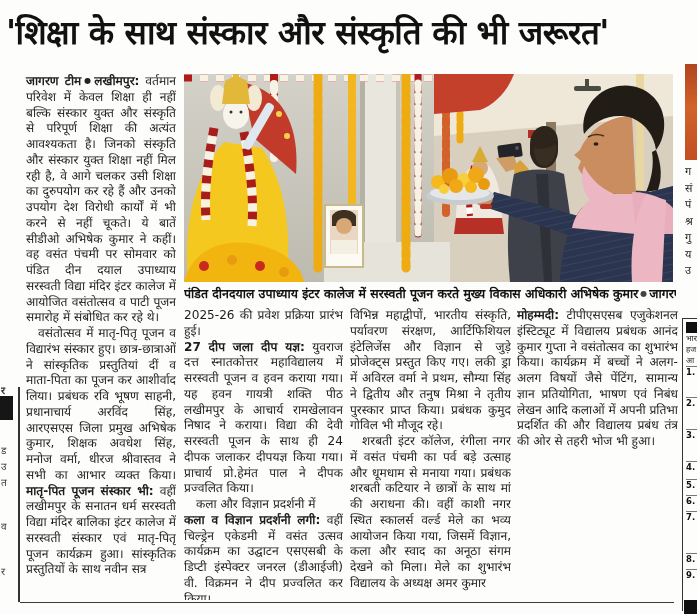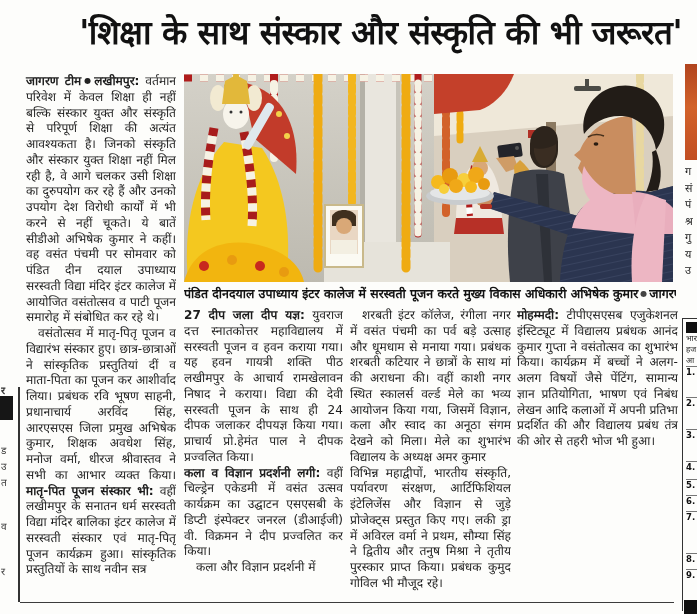--- a/index.html
+++ b/index.html
@@ -2,21 +2,21 @@
 <html><head>
 <meta charset="utf-8">
 <style>
   html,body{margin:0;padding:0;background:#ffffff;}
   .page{position:relative;width:697px;height:614px;background:#fdfdfb;overflow:hidden;
         font-family:"DejaVu Sans","Liberation Sans",sans-serif;color:#1b1b1b;}
 
   
   .headline{position:absolute;left:6px;top:6px;width:676px;height:56px;
     font-size:33px;font-weight:700;letter-spacing:-0.5px;color:#111;
-    white-space:nowrap;overflow:hidden;text-align:right;line-height:54px;}
+    white-space:nowrap;overflow:hidden;text-align:left;line-height:54px;}
 
   
   .col{position:absolute;top:73px;font-size:12.1px;line-height:15.75px;
        text-align:justify;overflow:hidden;color:#1c1c1c;}
   .col p{margin:0;}
   .col p.indent{text-indent:12px;}
   .col1{left:8px;width:168px;height:527px;top:73px;}
   .col2{left:184px;width:159px;height:292px;top:308px;}
   .col3{left:350px;width:161px;height:292px;top:308px;}
   .col4{left:517px;width:161px;height:292px;top:308px;}
@@ -206,30 +206,31 @@
           <circle cx="272" cy="112" r="7" fill="#f0a818"></circle>
         <circle cx="287" cy="113" r="6" fill="#f5b91e"></circle>
           <circle cx="260" cy="115" r="5" fill="#f7cf3a"></circle>
       </g>
     </svg>
   </div>
 
   <div class="caption"><span>पंडित दीनदयाल उपाध्याय इंटर कालेज में सरस्वती पूजन करते मुख्य विकास अधिकारी अभिषेक कुमार</span><span class="cred-bullet">●</span><span>जागरण</span></div>
 
   <div class="col col2">
+    <p class="p">2025-26 की प्रवेश प्रक्रिया प्रारंभ हुई।</p>
     <p class="p"><span class="bold">27 दीप जला दीप यज्ञ:</span>
       <span>युवराज दत्त स्नातकोत्तर महाविद्यालय में सरस्वती पूजन व हवन कराया गया। यह हवन गायत्री शक्ति पीठ लखीमपुर के आचार्य रामखेलावन निषाद ने कराया। विद्या की देवी सरस्वती पूजन के साथ ही 24 दीपक जलाकर दीपयज्ञ किया गया। प्राचार्य प्रो.हेमंत पाल ने दीपक प्रज्वलित किया।</span></p>
+    <p class="p indent">कला और विज्ञान प्रदर्शनी में</p>
     <p class="p"><span class="bold">कला व विज्ञान प्रदर्शनी लगी:</span>
       <span>वहीं चिल्ड्रेन एकेडमी में वसंत उत्सव कार्यक्रम का उद्घाटन एसएसबी के डिप्टी इंस्पेक्टर जनरल (डीआईजी) वी. विक्रमन ने दीप प्रज्वलित कर किया।</span></p>
-    <p class="p indent">कला और विज्ञान प्रदर्शनी में</p>
   </div>
 
   <div class="col col3">
+    <p class="p">विभिन्न महाद्वीपों, भारतीय संस्कृति, पर्यावरण संरक्षण, आर्टिफिशियल इंटेलिजेंस और विज्ञान से जुड़े प्रोजेक्ट्स प्रस्तुत किए गए। लकी ड्रा में अविरल वर्मा ने प्रथम, सौम्या सिंह ने द्वितीय और तनुष मिश्रा ने तृतीय पुरस्कार प्राप्त किया। प्रबंधक कुमुद गोविल भी मौजूद रहे।</p>
     <p class="p indent">शरबती इंटर कॉलेज, रंगीला नगर में वसंत पंचमी का पर्व बड़े उत्साह और धूमधाम से मनाया गया। प्रबंधक शरबती कटियार ने छात्रों के साथ मां की अराधना की। वहीं काशी नगर स्थित स्कालर्स वर्ल्ड मेले का भव्य आयोजन किया गया, जिसमें विज्ञान, कला और स्वाद का अनूठा संगम देखने को मिला। मेले का शुभारंभ विद्यालय के अध्यक्ष अमर कुमार</p>
-    <p class="p">विभिन्न महाद्वीपों, भारतीय संस्कृति, पर्यावरण संरक्षण, आर्टिफिशियल इंटेलिजेंस और विज्ञान से जुड़े प्रोजेक्ट्स प्रस्तुत किए गए। लकी ड्रा में अविरल वर्मा ने प्रथम, सौम्या सिंह ने द्वितीय और तनुष मिश्रा ने तृतीय पुरस्कार प्राप्त किया। प्रबंधक कुमुद गोविल भी मौजूद रहे।</p>
   </div>
 
   <div class="col col4">
     <p class="p"><span class="bold">मोहम्मदी:</span>
       <span>टीपीएसएसब एजुकेशनल इंस्टिट्यूट में विद्यालय प्रबंधक आनंद कुमार गुप्ता ने वसंतोत्सव का शुभारंभ किया। कार्यक्रम में बच्चों ने अलग-अलग विषयों जैसे पेंटिंग, सामान्य ज्ञान प्रतियोगिता, भाषण एवं निबंध लेखन आदि कलाओं में अपनी प्रतिभा प्रदर्शित की और विद्यालय प्रबंध तंत्र की ओर से तहरी भोज भी हुआ।</span></p>
   </div>
 
   <div class="bottom-rule"></div>
 
   <div class="right-strip">

